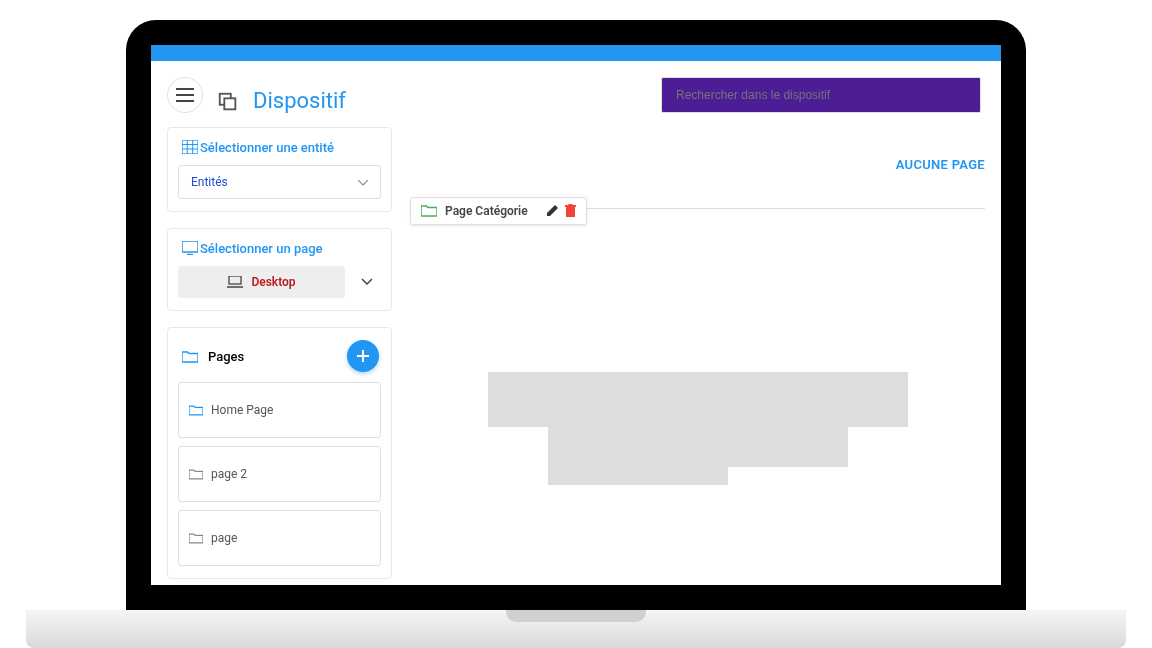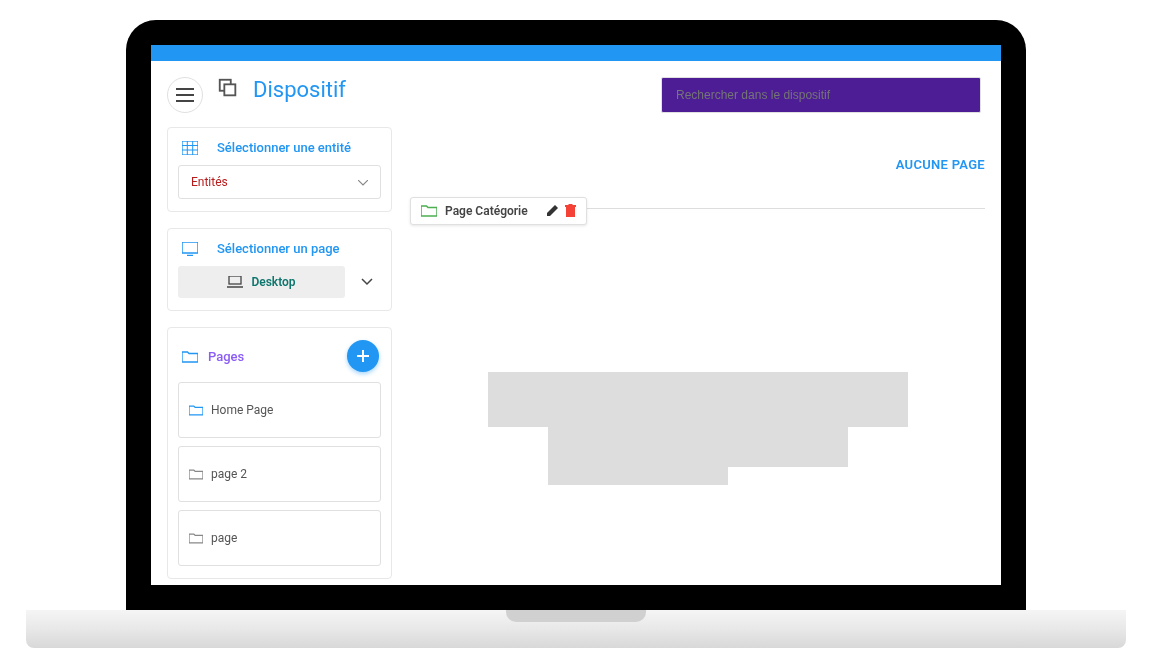--- a/index.html
+++ b/index.html
@@ -49,21 +49,21 @@
     }
 
     .top-bar {
       height: 16px;
       background: #2196f3;
       width: 100%;
     }
 
     .header-row {
       display: flex;
-      align-items: flex-start;
+      align-items: flex-end;
       padding: 16px 20px 14px 16px;
       gap: 14px;
     }
     .menu-btn {
       width: 36px;
       height: 36px;
       border-radius: 50%;
       border: 1px solid #e0e0e0;
       background: #fff;
       display: flex;
@@ -100,38 +100,38 @@
       flex-direction: column;
       gap: 16px;
     }
     .panel {
       border: 1px solid #e8e8e8;
       border-radius: 4px;
       background: #fff;
     }
     .panel-head {
       display: flex;
-      align-items: flex-end;
-      gap: 19px;
+      align-items: flex-start;
+      gap: 2px;
       padding: 12px 14px 10px;
       color: #2196f3;
       font-size: 13px;
       font-weight: 500;
     }
     .panel-head svg { flex-shrink: 0; }
 
     .select-row {
       margin: 0 10px 12px;
       border: 1px solid #e0e0e0;
       border-radius: 3px;
       padding: 9px 12px;
       display: flex;
       align-items: center;
       font-size: 12px;
-      color: #b91c1c;
+      color: #1d4ed8;
       background: #fff;
     }
     .caret { margin-left: auto; }
 
     .desktop-row {
       margin: 0 10px 12px;
       display: flex;
       align-items: center;
       gap: 8px;
     }
@@ -139,36 +139,36 @@
       flex: 1;
       background: #eee;
       border-radius: 3px;
       padding: 9px 12px;
       display: flex;
       align-items: center;
       justify-content: center;
       gap: 8px;
       font-size: 12px;
       font-weight: 600;
-      color: #0f766e;
+      color: #b91c1c;
     }
     .chevron {
       width: 28px;
       display: flex;
       align-items: center;
       justify-content: center;
       cursor: pointer;
     }
 
     .pages-head {
       display: flex;
       align-items: center;
       gap: 10px;
       padding: 12px 12px 10px 14px;
-      color: #8b5cf6;
+      color: #000000;
       font-size: 13px;
       font-weight: 500;
     }
     .add-btn {
       margin-left: auto;
       width: 32px;
       height: 32px;
       border-radius: 50%;
       background: #2196f3;
       display: flex;

